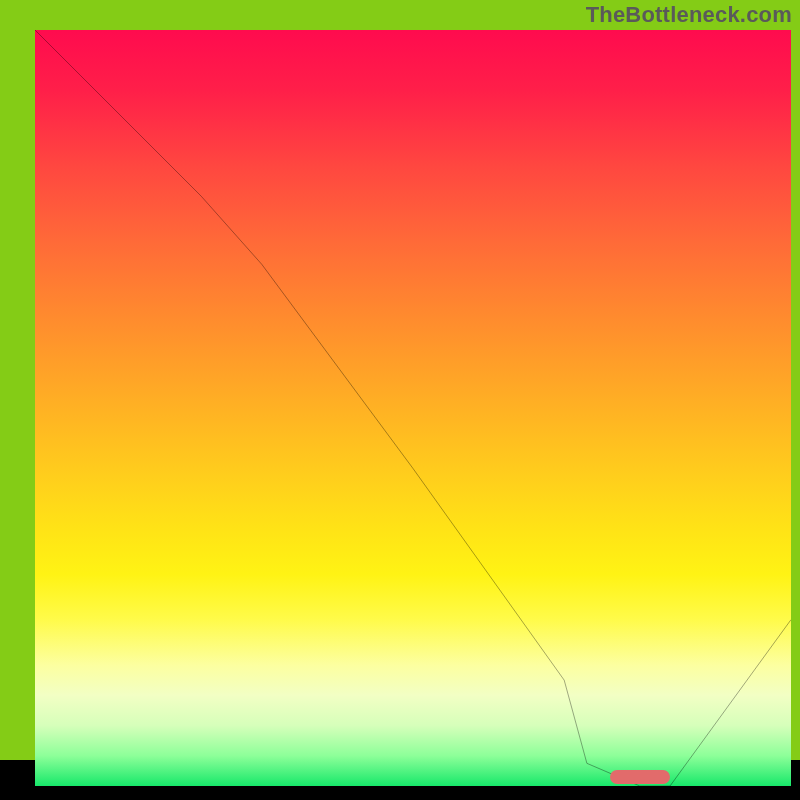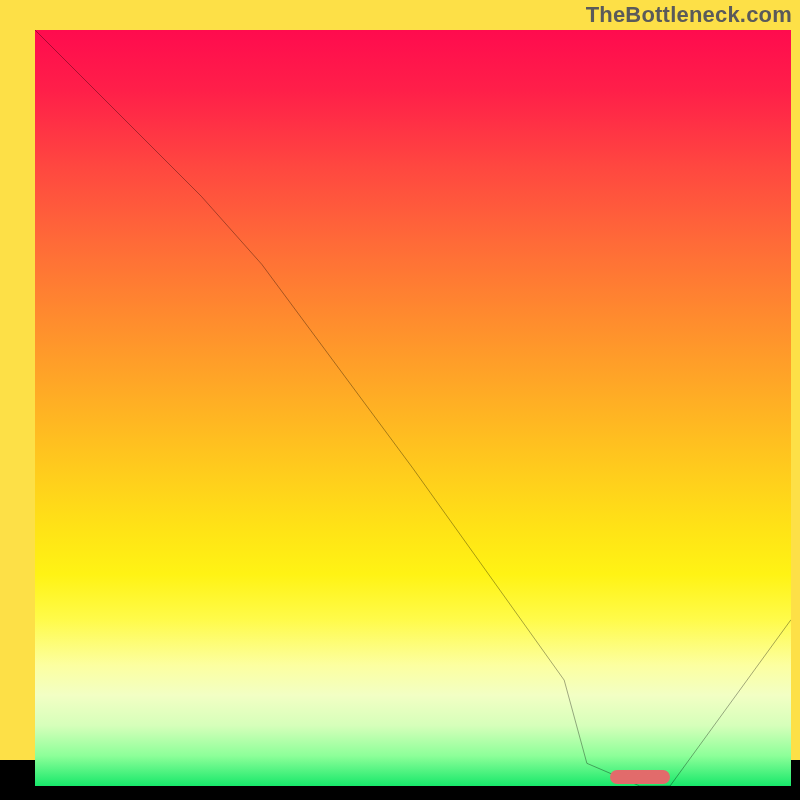--- a/index.html
+++ b/index.html
@@ -8,21 +8,21 @@
     width: 800px;
     height: 800px;
     background: #000;
     font-family: Arial, Helvetica, sans-serif;
     overflow: hidden;
   }
   .frame {
     position: relative;
     width: 800px;
     height: 760px;
-    background: #fde047;
+    background: #84cc16;
   }
   .attribution {
     position: absolute;
     top: 2px;
     right: 8px;
     color: #5a5a5a;
     font-size: 22px;
     font-weight: 600;
     letter-spacing: 0.2px;
     z-index: 20;

